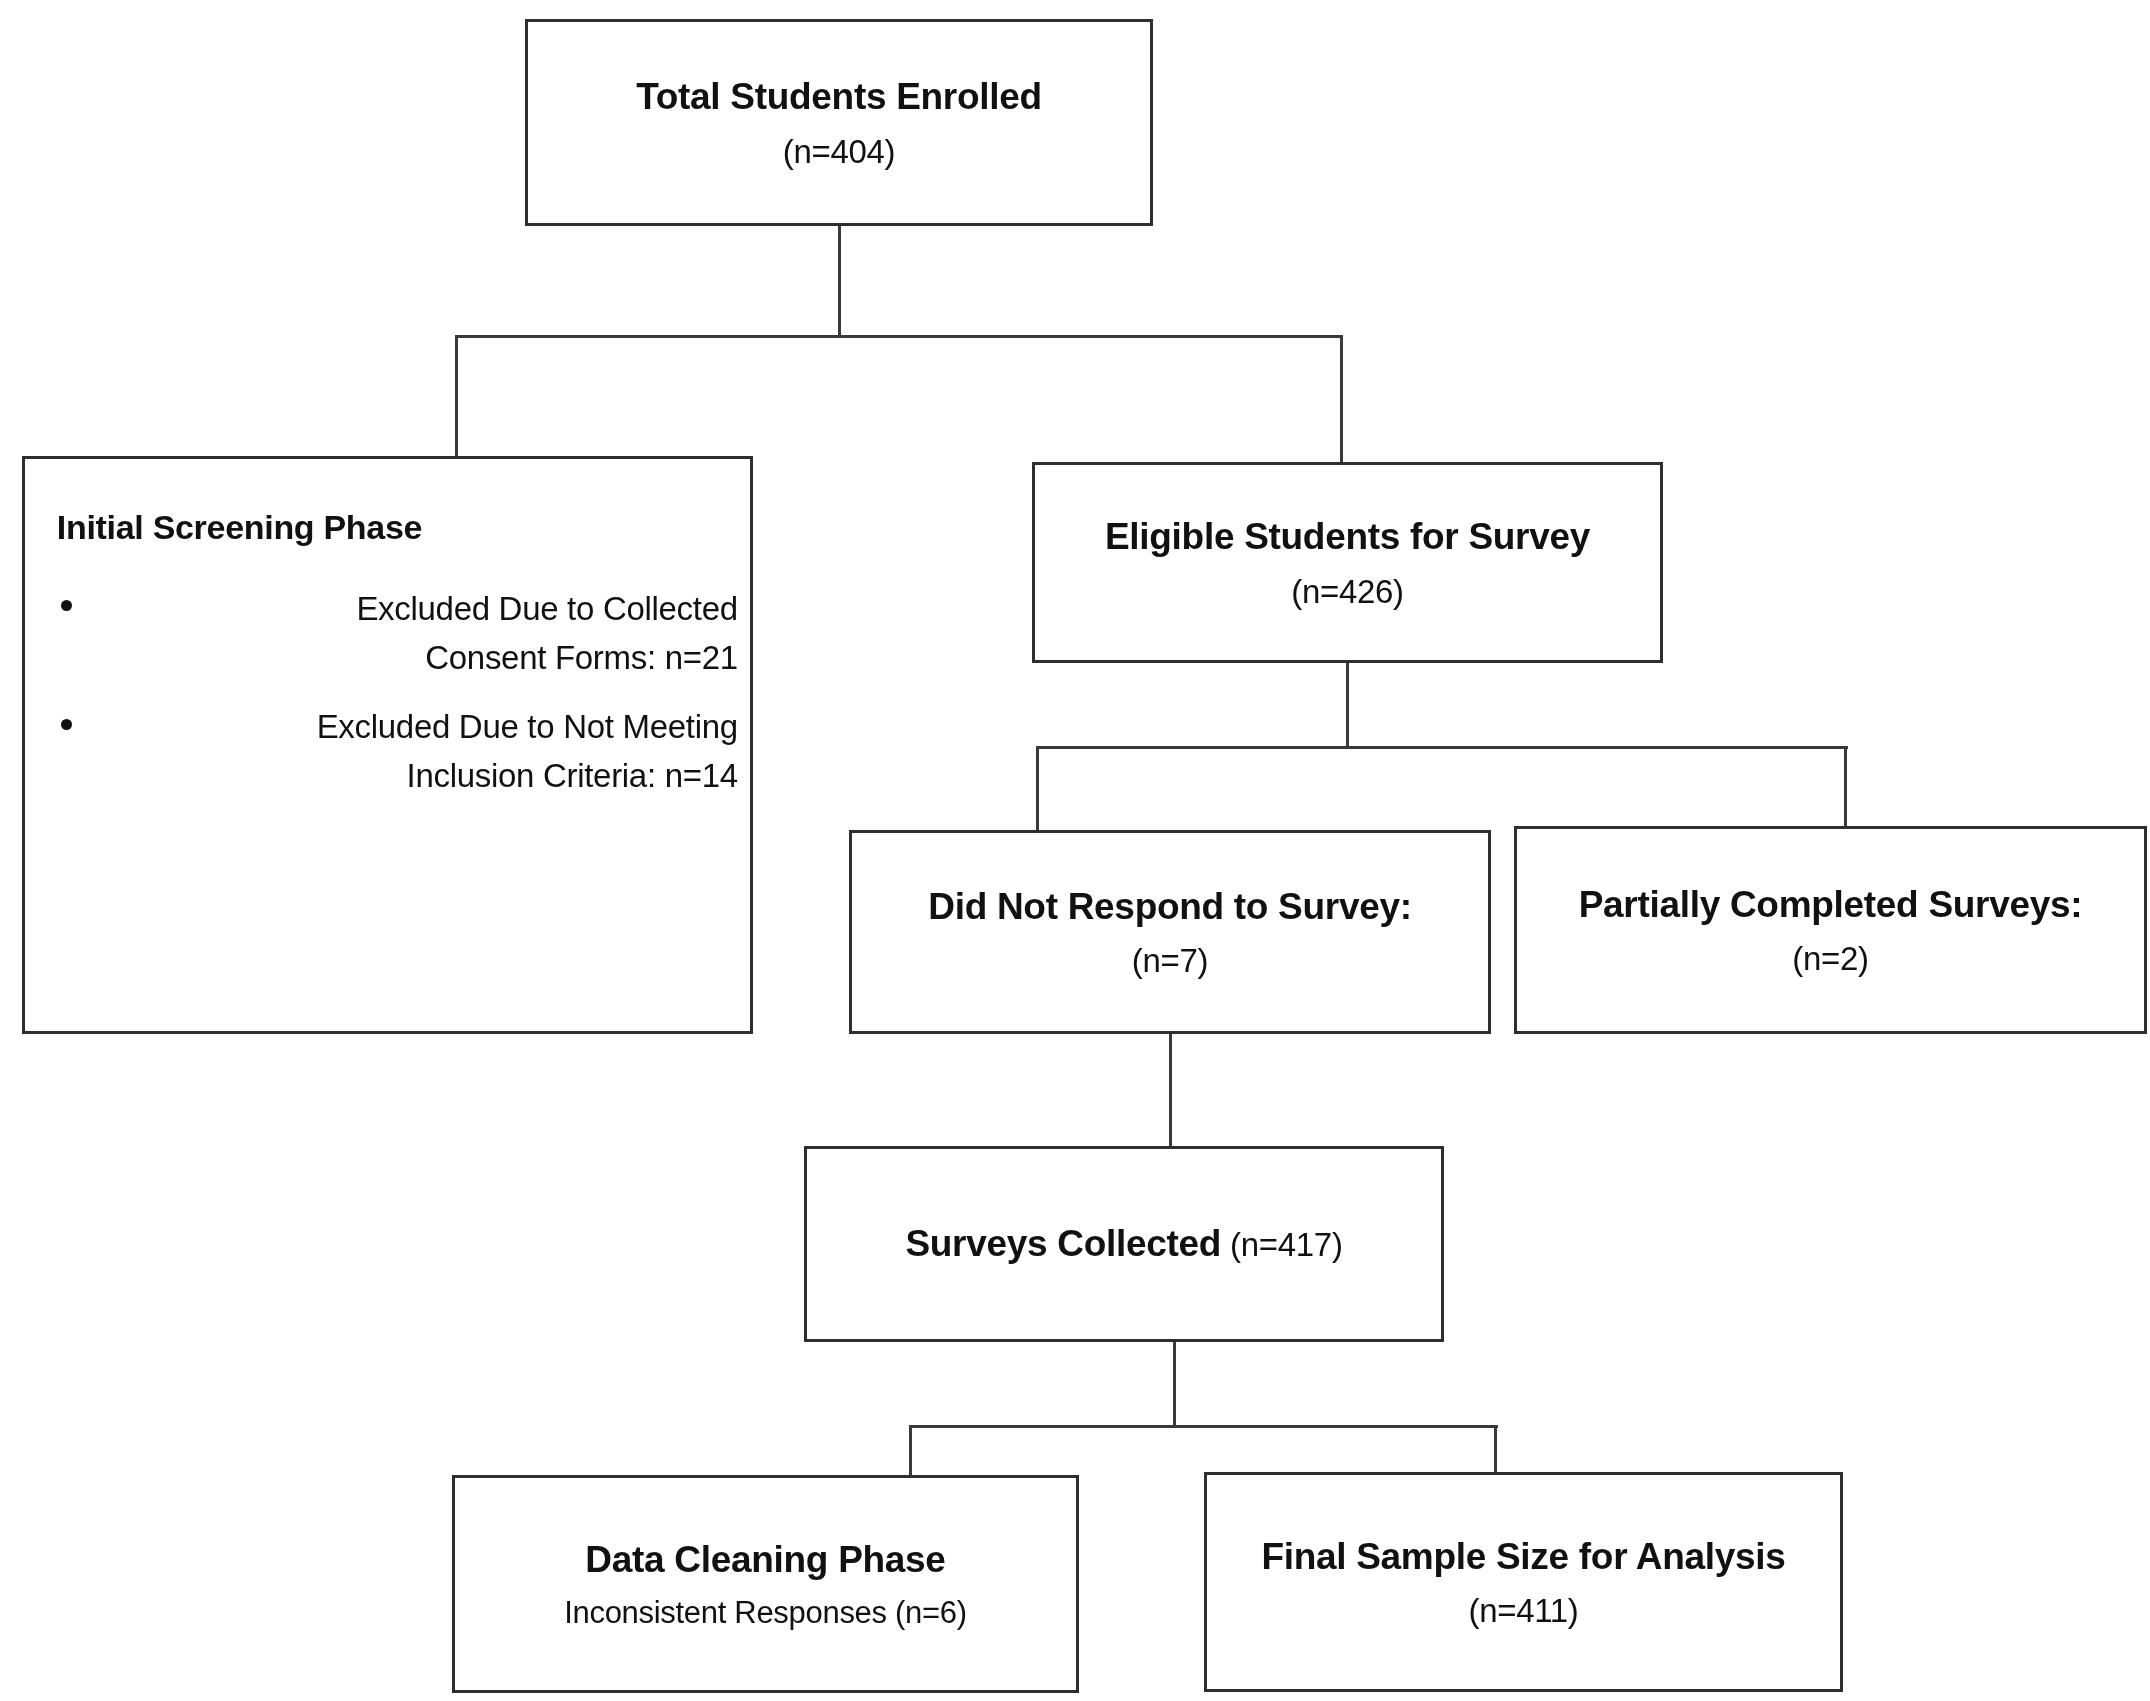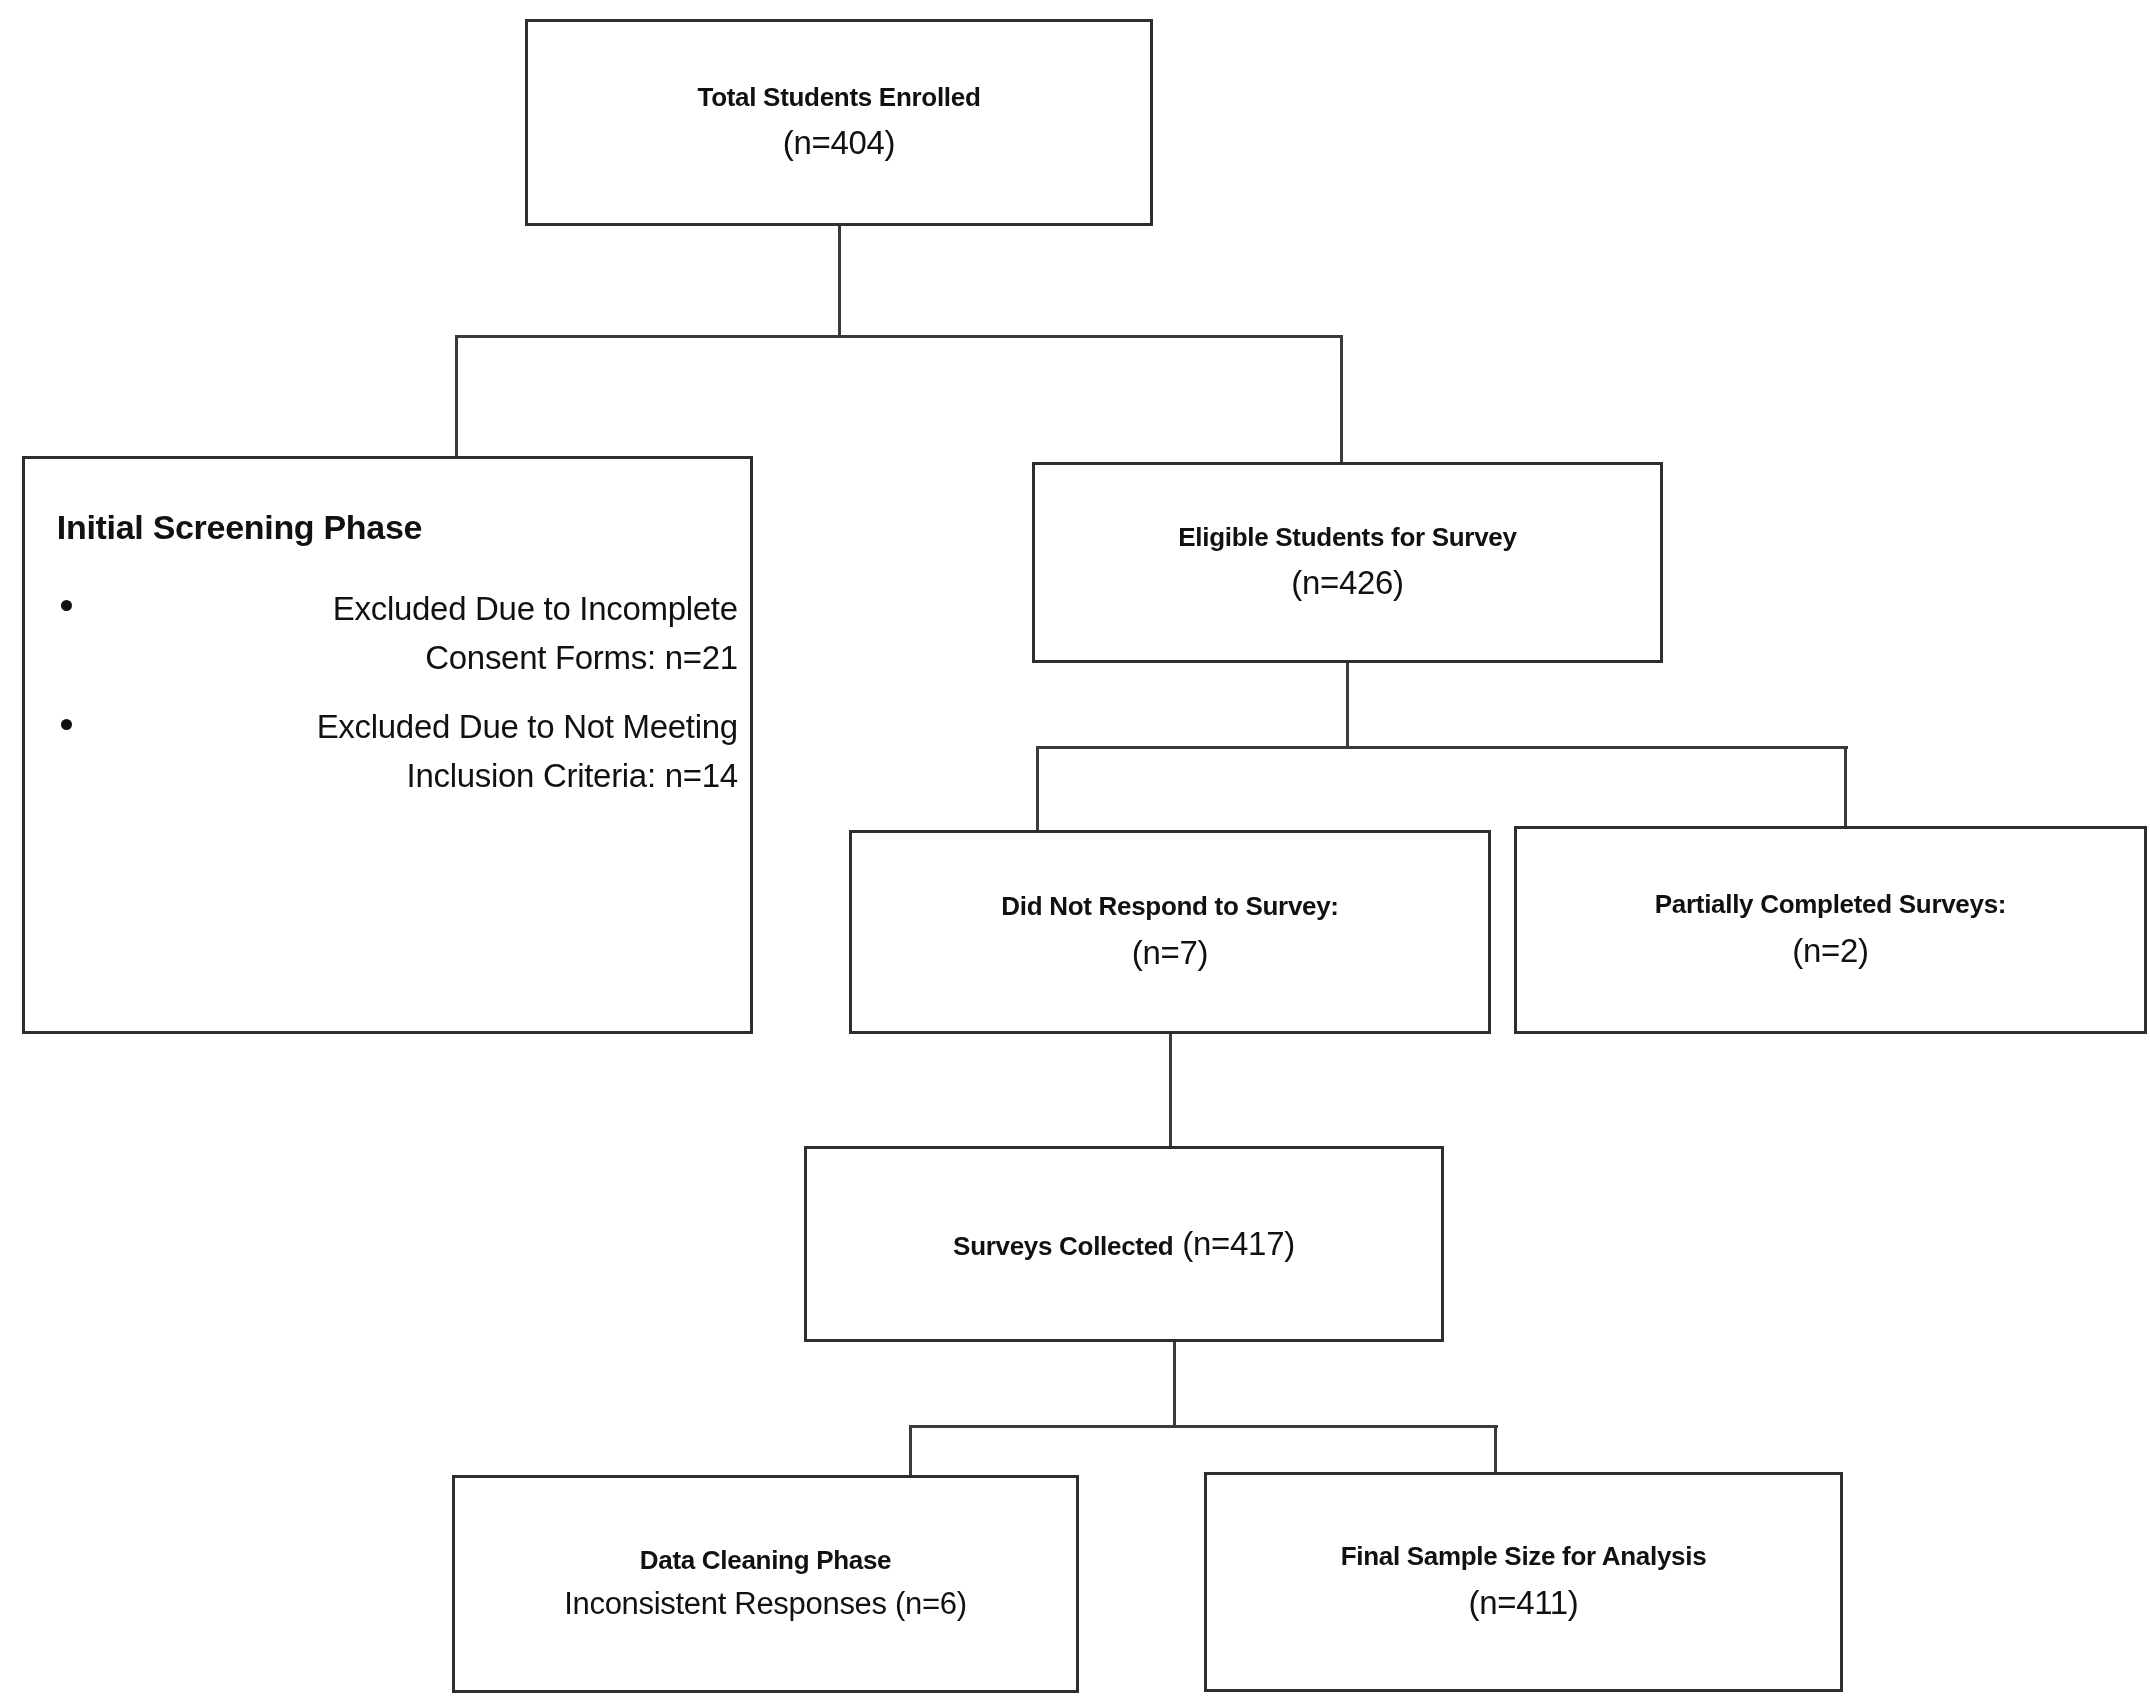--- a/index.html
+++ b/index.html
@@ -33,21 +33,21 @@
     text-align:right;
     padding:49px 22px 22px 22px;
   }
   .ln{
     display:block;
     line-height:1.55;
     white-space:nowrap;
   }
   .bold{ font-weight:700; }
   .reg { font-weight:400; }
-  .t-title{ font-size:26px; letter-spacing:-0.3px; }
+  .t-title{ font-size:37px; letter-spacing:-0.3px; }
   .t-sub  { font-size:33px; letter-spacing:-0.3px; }
   .t-small{ font-size:31px; letter-spacing:-0.3px; }
 
   
   .phase-title{
     font-size:34px;
     font-weight:700;
     margin:0 0 38px 9.8px;
     letter-spacing:-0.3px;
   }
@@ -110,21 +110,21 @@
   <div class="box" style="left:525px; top:19px; width:628px; height:207px;">
     <span class="ln bold t-title">Total Students Enrolled</span>
     <span class="ln reg t-sub">(n=404)</span>
   </div>
 
   <div class="box left-align" style="left:22px; top:456px; width:731px; height:578px;">
     <div class="phase-title">Initial Screening Phase</div>
     <ul class="bullets">
       <li>
         <span class="dot"></span>
-        <span class="b-line">Excluded Due to Incomplete</span>
+        <span class="b-line">Excluded Due to Collected</span>
         <span class="b-line">Consent Forms: n=21</span>
       </li>
       <li>
         <span class="dot"></span>
         <span class="b-line">Excluded Due to Not Meeting</span>
         <span class="b-line">Inclusion Criteria: n=14</span>
       </li>
     </ul>
   </div>
 

